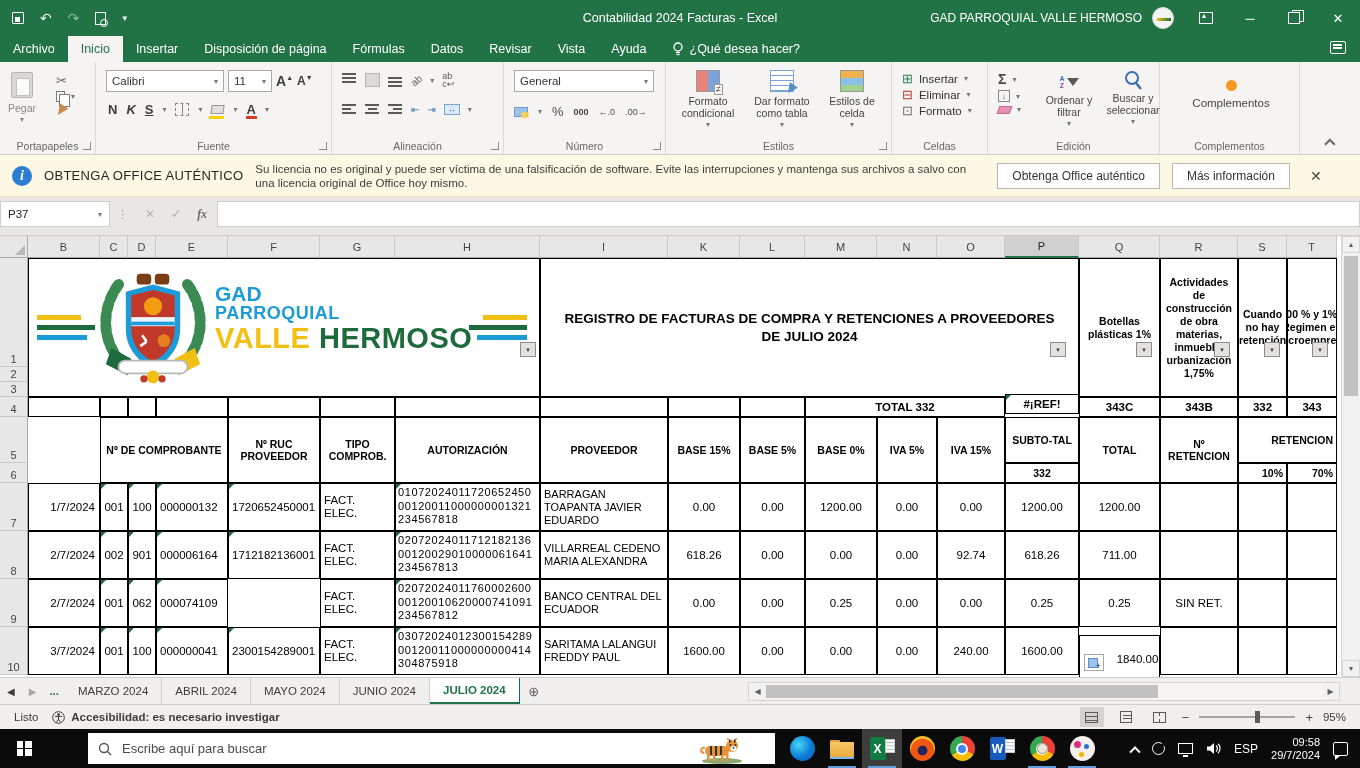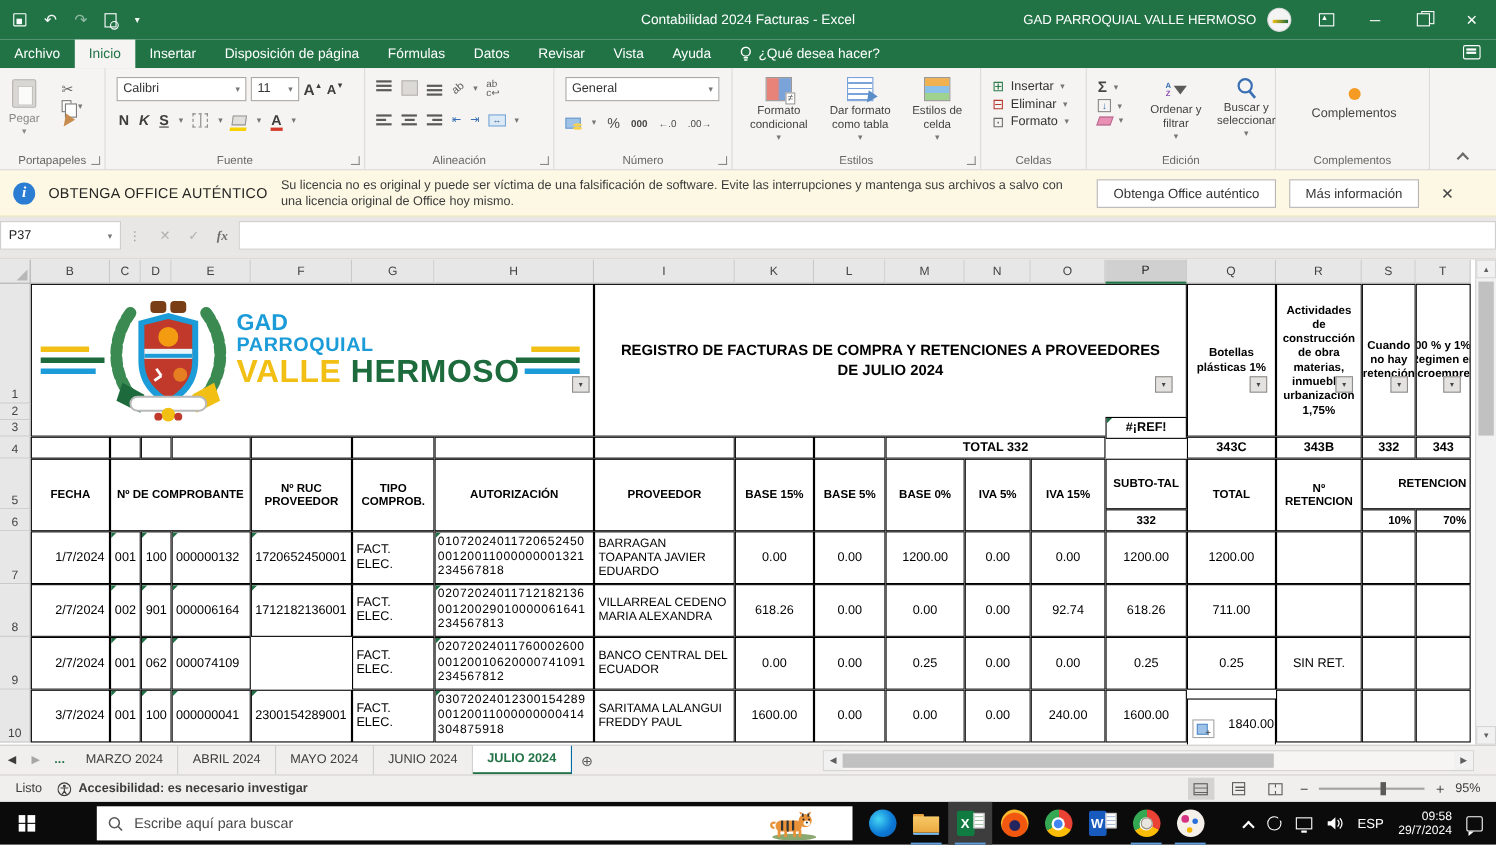--- a/index.html
+++ b/index.html
@@ -505,27 +505,26 @@
   <div class="cell bh" style="left:1287px;top:22px;width:50px;height:139px">100 % y 1%.- Regimen en microempresa</div>
 
   <div class="ddbtn" style="left:520px;top:106px">▾</div>
   <div class="ddbtn" style="left:1050px;top:106px">▾</div>
   <div class="ddbtn" style="left:1136px;top:106px">▾</div>
   <div class="ddbtn" style="left:1214px;top:106px">▾</div>
   <div class="ddbtn" style="left:1264px;top:106px">▾</div>
   <div class="ddbtn" style="left:1312px;top:106px">▾</div>
 
   <div class="cell r4" style="left:805px;top:161px;width:200px;height:20px">TOTAL 332</div>
-  <div class="cell r4 err" style="left:1005px;top:143px;width:74px;height:20px">#¡REF!</div>
+  <div class="cell r4 err" style="left:1005px;top:158px;width:74px;height:20px">#¡REF!</div>
   <div class="cell r4" style="left:1079px;top:161px;width:81px;height:20px">343C</div>
   <div class="cell r4" style="left:1160px;top:161px;width:78px;height:20px">343B</div>
   <div class="cell r4" style="left:1238px;top:161px;width:49px;height:20px">332</div>
   <div class="cell r4" style="left:1287px;top:161px;width:50px;height:20px">343</div>
 
-  <div class="cell hc" style="left:28px;top:181px;width:72px;height:66px">FECHA</div>
   <div class="cell hc" style="left:100px;top:181px;width:128px;height:66px">Nº DE COMPROBANTE</div>
   <div class="cell hc" style="left:228px;top:181px;width:92px;height:66px">Nº RUC PROVEEDOR</div>
   <div class="cell hc" style="left:320px;top:181px;width:75px;height:66px">TIPO COMPROB.</div>
   <div class="cell hc" style="left:395px;top:181px;width:145px;height:66px">AUTORIZACIÓN</div>
   <div class="cell hc" style="left:540px;top:181px;width:128px;height:66px">PROVEEDOR</div>
   <div class="cell hc" style="left:668px;top:181px;width:72px;height:66px">BASE 15%</div>
   <div class="cell hc" style="left:740px;top:181px;width:65px;height:66px">BASE 5%</div>
   <div class="cell hc" style="left:805px;top:181px;width:72px;height:66px">BASE 0%</div>
   <div class="cell hc" style="left:877px;top:181px;width:60px;height:66px">IVA 5%</div>
   <div class="cell hc" style="left:937px;top:181px;width:68px;height:66px">IVA 15%</div>

